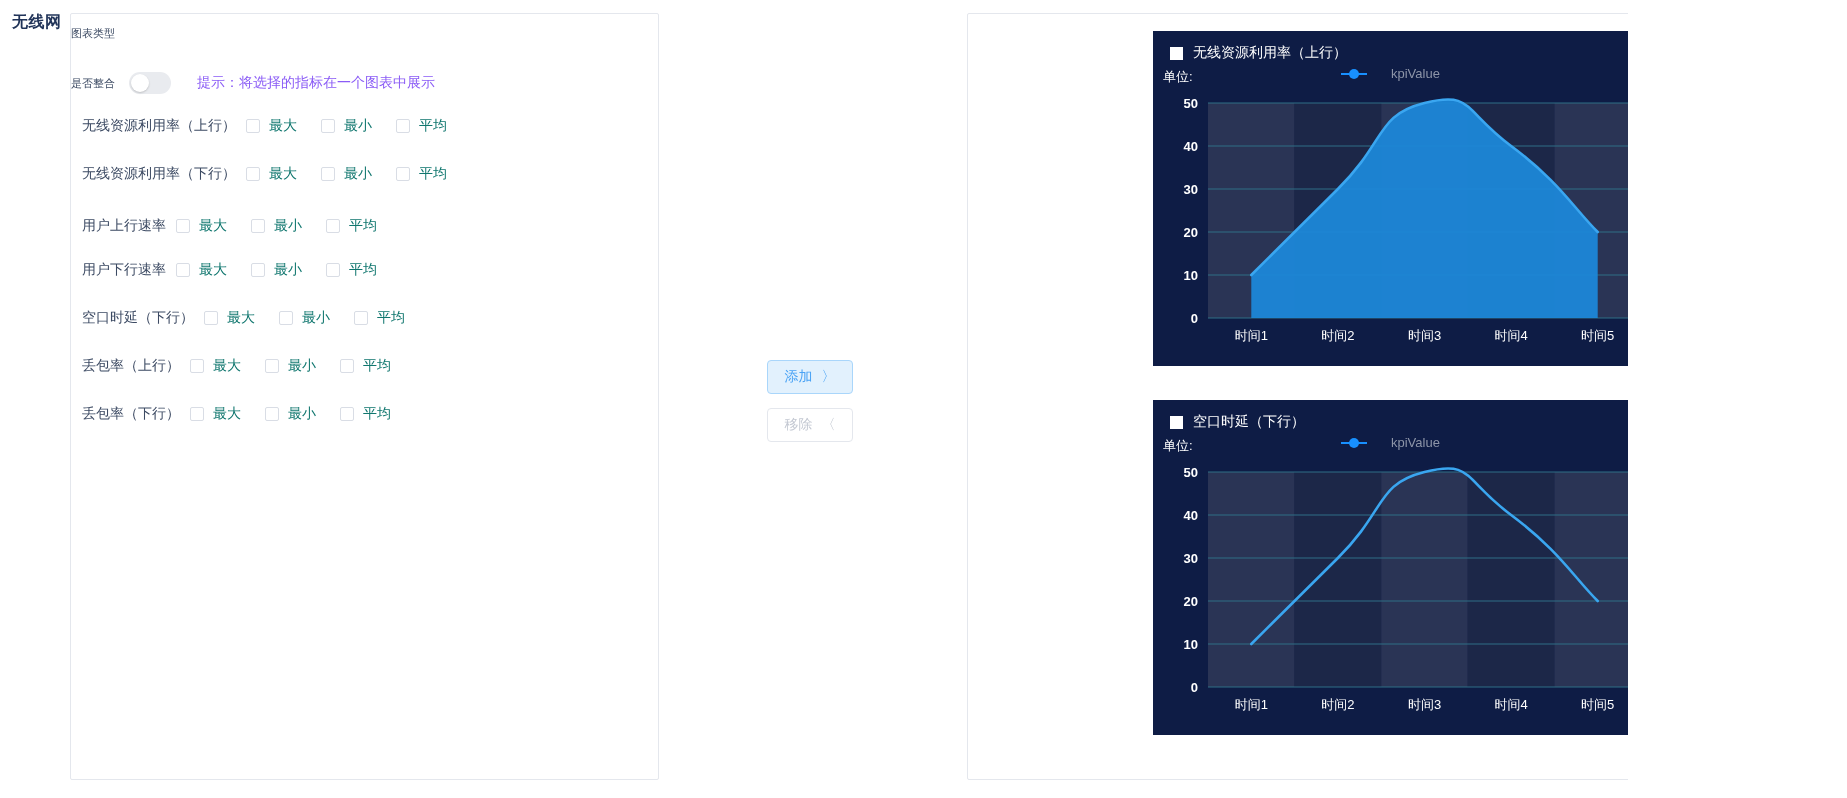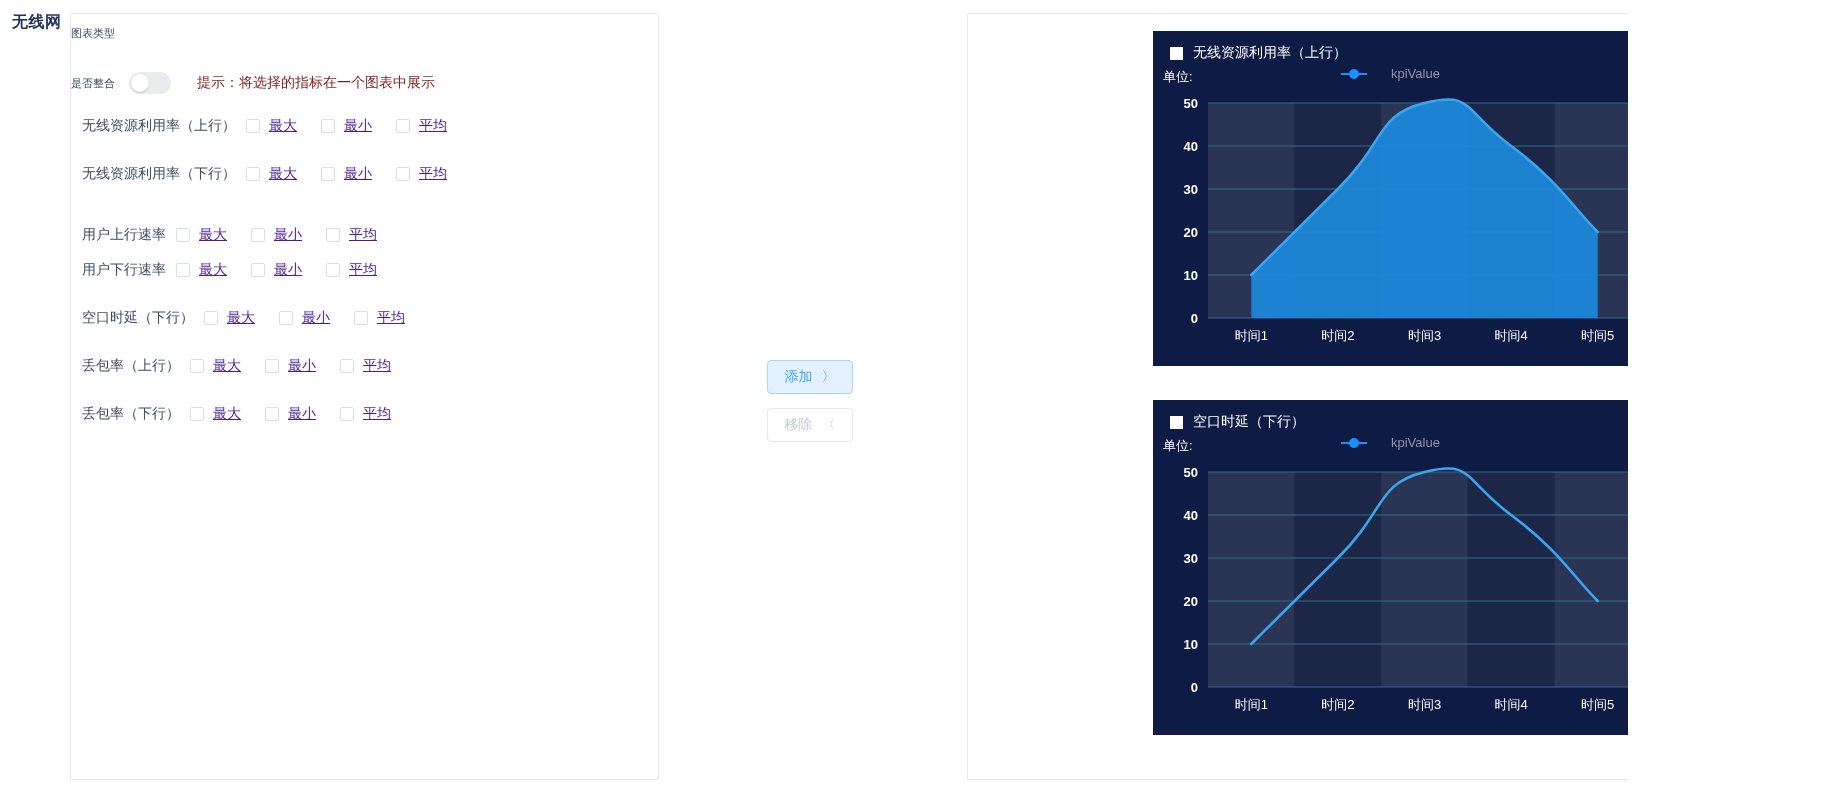--- a/index.html
+++ b/index.html
@@ -99,21 +99,21 @@
     content: "";
     position: absolute;
     left: 2px; top: 2px;
     width: 18px; height: 18px;
     border-radius: 50%;
     background: #ffffff;
     box-shadow: 0 1px 2px rgba(0,0,0,.18);
   }
   .hint {
     font-size: 14px;
-    color: #7f1d1d;
+    color: #8b5cf6;
     margin-left: 26px;
   }
 
   
   .metric-name {
     font-size: 14px;
     color: #3c4a63;
     margin-right: 10px;
   }
   .chk-item {
@@ -123,21 +123,21 @@
     cursor: pointer;
   }
   .chk-box {
     width: 14px; height: 14px;
     border: 1px solid #d9dde5;
     border-radius: 2px;
     background: #fff;
     margin-right: 9px;
     flex: none;
   }
-  .chk-text { font-size: 14px; color: #4c1d95; text-decoration: underline; }
+  .chk-text { font-size: 14px; color: #0f766e; }
 
   
   .center-btns {
     position: absolute;
     left: 767px;
     top: 360px;
     width: 86px;
   }
   .xbtn {
     width: 86px;
@@ -314,21 +314,21 @@
       <span class="chk-item">
           <span class="chk-box"></span>
           <span class="chk-text">最小</span>
         </span>
       <span class="chk-item">
           <span class="chk-box"></span>
           <span class="chk-text">平均</span>
         </span>
     </div>
 
-    <div class="row" style="left:11px; top:212px;">
+    <div class="row" style="left:11px; top:203px;">
       <span class="metric-name">用户上行速率</span>
       <span class="chk-item">
           <span class="chk-box"></span>
           <span class="chk-text">最大</span>
         </span>
       <span class="chk-item">
           <span class="chk-box"></span>
           <span class="chk-text">最小</span>
         </span>
       <span class="chk-item">

